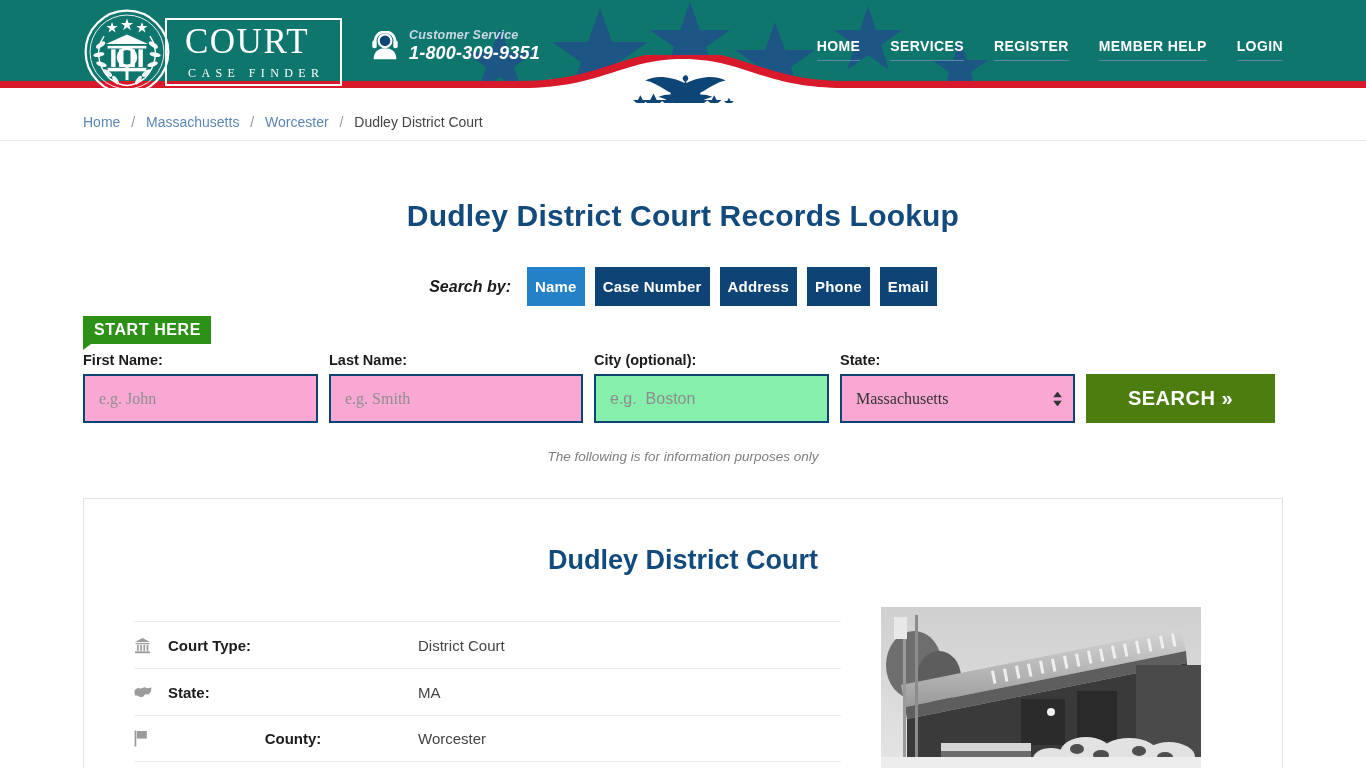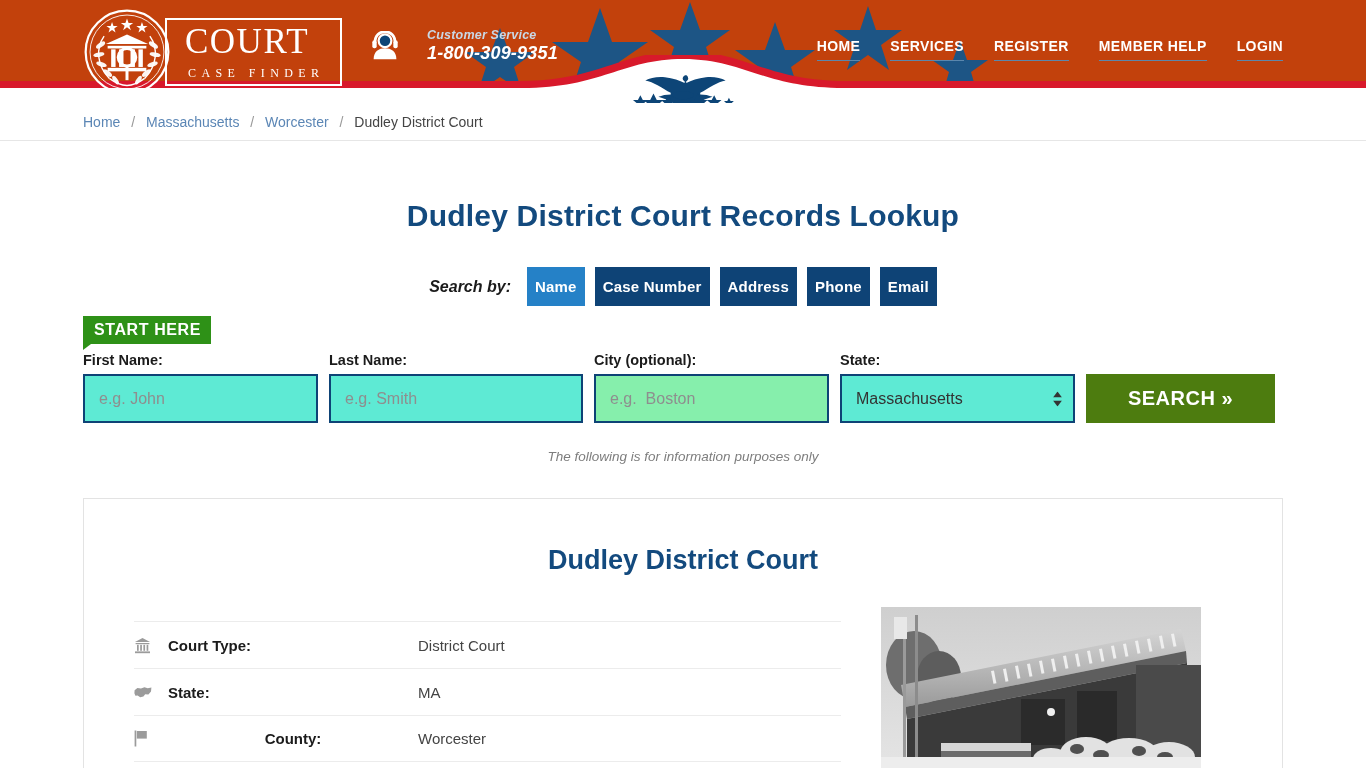--- a/index.html
+++ b/index.html
@@ -8,21 +8,21 @@
     width: 1366px; height: 768px;
     overflow: hidden;
     background: #ffffff;
     font-family: "Liberation Sans", sans-serif;
   }
 
   
   .header {
     position: relative;
     height: 103px;
-    background: #c2410c;
+    background: #0f766e;
     overflow: hidden;
   }
   .header-stars { position: absolute; inset: 0; pointer-events: none; }
   .header-inner {
     position: relative;
     width: 1200px;
     margin: 0 auto;
     height: 103px;
     z-index: 3;
   }
@@ -55,21 +55,21 @@
     font-size: 12px;
     letter-spacing: 5.4px;
     line-height: 1;
     text-align: center;
     padding-left: 3px;
   }
 
   
   .cs-wrap {
     position: absolute; left: 288px; top: 29px;
-    display: flex; align-items: center; gap: 28px;
+    display: flex; align-items: center; gap: 10px;
   }
   .cs-icon { width: 28px; height: 30px; }
   .cs-label {
     color: #c9d8e6;
     font-size: 12.5px;
     font-style: italic;
     font-weight: bold;
     line-height: 1.1;
     letter-spacing: .2px;
   }
@@ -193,21 +193,21 @@
   .field input, .field select {
     height: 49px;
     border: 2px solid #0e4376;
     font-size: 16px;
     color: #555;
     padding: 0 14px;
     font-family: "Liberation Sans", sans-serif;
     outline: none;
     border-radius: 0;
   }
-  .field input.yellow, .field select.yellow { background: #5eead4; }
+  .field input.yellow, .field select.yellow { background: #f9a8d4; font-family: Liberation Serif, serif; }
   .field input.white { background: #86efac; }
   .field input::placeholder { color: #8e8e8e; }
   .f-first input { width: 235px; }
   .f-last input  { width: 254px; }
   .f-city input  { width: 235px; }
   .sel-wrap { position: relative; }
   .sel-wrap select {
     width: 235px;
     -webkit-appearance: none;
     appearance: none;

